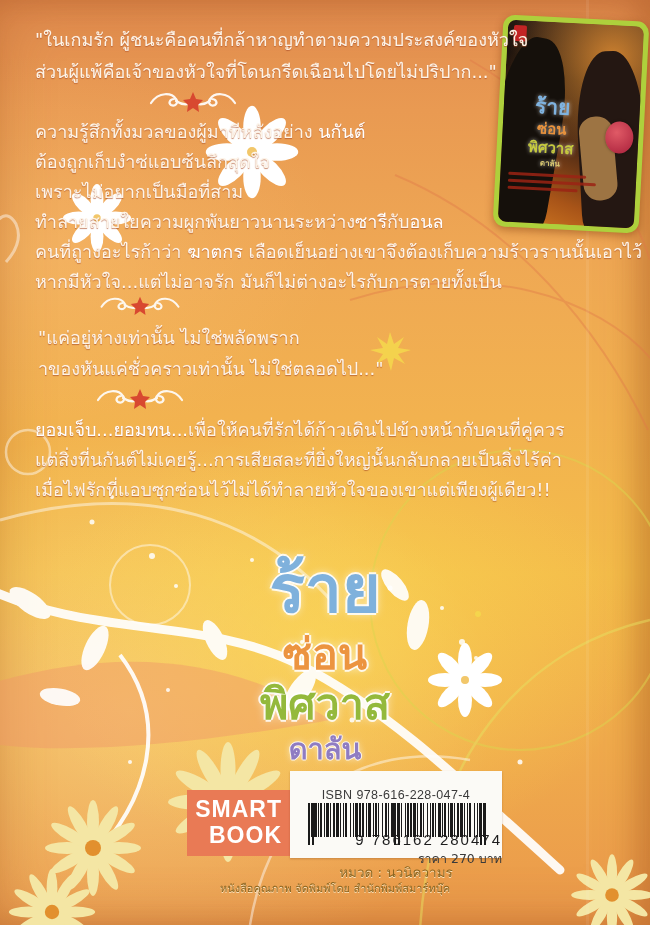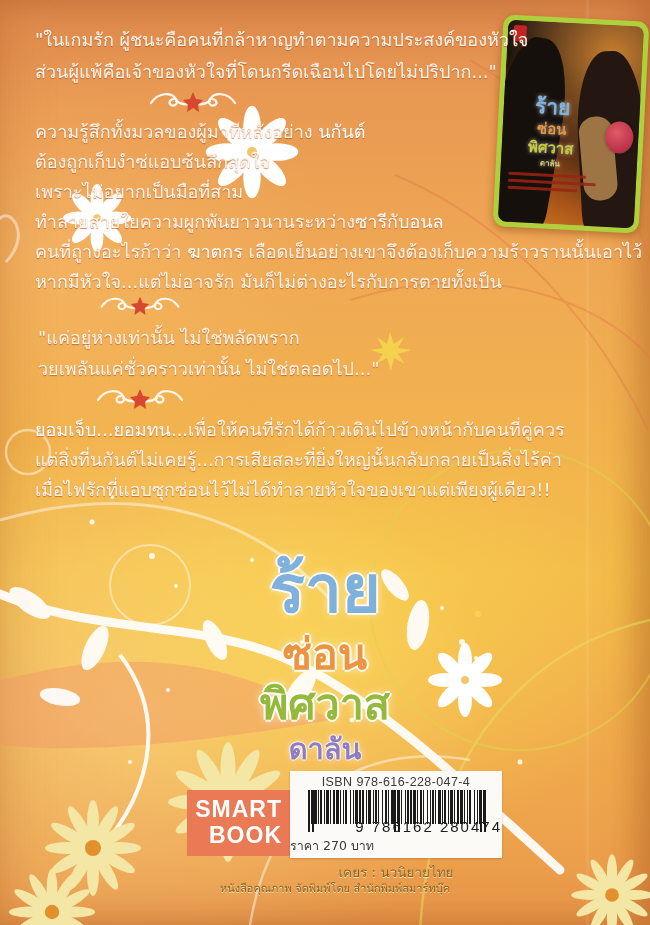--- a/index.html
+++ b/index.html
@@ -41,27 +41,27 @@
     text-shadow:-1px 0 0 rgba(255,255,255,.8),1px 0 0 rgba(255,255,255,.8),
       0 -1px 0 rgba(255,255,255,.8),0 1px 0 rgba(255,255,255,.8),0 0 7px rgba(255,255,255,.7);}
 
   
   .smartbook{position:absolute;left:187px;top:790px;width:87px;height:55px;
     background:#e97a55;color:#fff;font-weight:bold;text-align:right;
     padding:6px 8px 5px 8px;font-size:23px;line-height:26px;letter-spacing:1px;
     font-family:"Liberation Sans","DejaVu Sans",sans-serif;}
   .barcode-panel{position:absolute;left:290px;top:771px;width:212px;height:87px;
     background:#fbfaf6;box-shadow:0 1px 2px rgba(120,60,20,.3);}
-  .isbn-label{font-size:12.5px;color:#3a3a3a;text-align:center;padding-top:4px;letter-spacing:.4px;
+  .isbn-label{font-size:12.5px;color:#3a3a3a;text-align:center;padding-top:17px;letter-spacing:.4px;
     font-family:"Liberation Sans","DejaVu Sans",sans-serif;}
   .bars{display:block;margin:1px auto 0 auto;}
   .bc-digits{font-size:15px;color:#1d1d1d;text-align:right;letter-spacing:2px;margin-top:-16px;
     background:linear-gradient(90deg,transparent 0 4%,#fbfaf6 4% 96%,transparent 96%);
     font-family:"Liberation Sans","DejaVu Sans",sans-serif;}
-  .bc-price{font-size:12.5px;color:#3a3a3a;text-align:left;margin-top:1px;}
+  .bc-price{font-size:12.5px;color:#3a3a3a;text-align:right;margin-top:1px;}
   .category{position:absolute;left:290px;top:861px;width:212px;text-align:center;
     font-size:13.5px;color:#8d6620;text-shadow:0 1px 0 rgba(255,248,225,.75);}
   .tagline{position:absolute;left:30px;top:879px;width:610px;text-align:center;
     font-size:11px;color:#8d6620;text-shadow:0 1px 0 rgba(255,248,225,.75);}
 
   
   .thumb{position:absolute;left:498px;top:18px;width:136px;height:202px;
     background:#aed03c;border-radius:12px;padding:5px;transform:rotate(3deg);
     box-shadow:0 3px 8px rgba(120,50,10,.45);}
   .thumb-inner{position:relative;width:100%;height:100%;border-radius:8px;overflow:hidden;
@@ -252,21 +252,21 @@
           <path d="M62,13 q-9,6 -17,1"></path>
       </g>
       <g fill="#d84830">
           <path d="M45,4 l3,7 7,1 -5,5 1,7 -6,-4 -6,4 1,-7 -5,-5 7,-1 z"></path>
         </g>
     </svg>
   </div>
 
   <div class="tblock q-mid">
     <div>"แค่อยู่ห่างเท่านั้น ไม่ใช่พลัดพราก</div>
-    <div>วยเพลันแค่ชั่วคราวเท่านั้น ไม่ใช่ตลอดไป..."</div>
+    <div>าของหันแค่ชั่วคราวเท่านั้น ไม่ใช่ตลอดไป..."</div>
   </div>
 
   <div class="flourish" style="left:95px;top:385px;">
     <svg width="90" height="24" viewBox="0 0 90 24">
       <g fill="none" stroke="#fff" stroke-width="2.2" opacity=".9" stroke-linecap="round">
         <path d="M3,15 C11,3 24,5 28,11 C31,15 27,19 23,17 C20,15 22,11 26,11"></path>
         <path d="M87,15 C79,3 66,5 62,11 C59,15 63,19 67,17 C70,15 68,11 64,11"></path>
         <path d="M28,13 q9,6 17,1"></path>
           <path d="M62,13 q-9,6 -17,1"></path>
       </g>
@@ -300,16 +300,16 @@
       <rect x="12" y="0" width="2" height="42" fill="#1a1a1a"></rect>
       <rect x="94" y="0" width="2" height="42" fill="#1a1a1a"></rect>
       <rect x="98" y="0" width="2" height="42" fill="#1a1a1a"></rect>
       <rect x="180" y="0" width="2" height="42" fill="#1a1a1a"></rect>
       <rect x="184" y="0" width="2" height="42" fill="#1a1a1a"></rect>
     </svg>
     <div class="bc-digits">9 786162 280474</div>
     <div class="bc-price">ราคา 270 บาท</div>
   </div>
 
-  <div class="category">เคยร : นวนิยายไทย</div>
+  <div class="category">หมวด : นวนิความร</div>
   <div class="tagline">หนังสือคุณภาพ จัดพิมพ์โดย สำนักพิมพ์สมาร์ทบุ๊ค</div>
 
 </div>
 
 </body></html>

